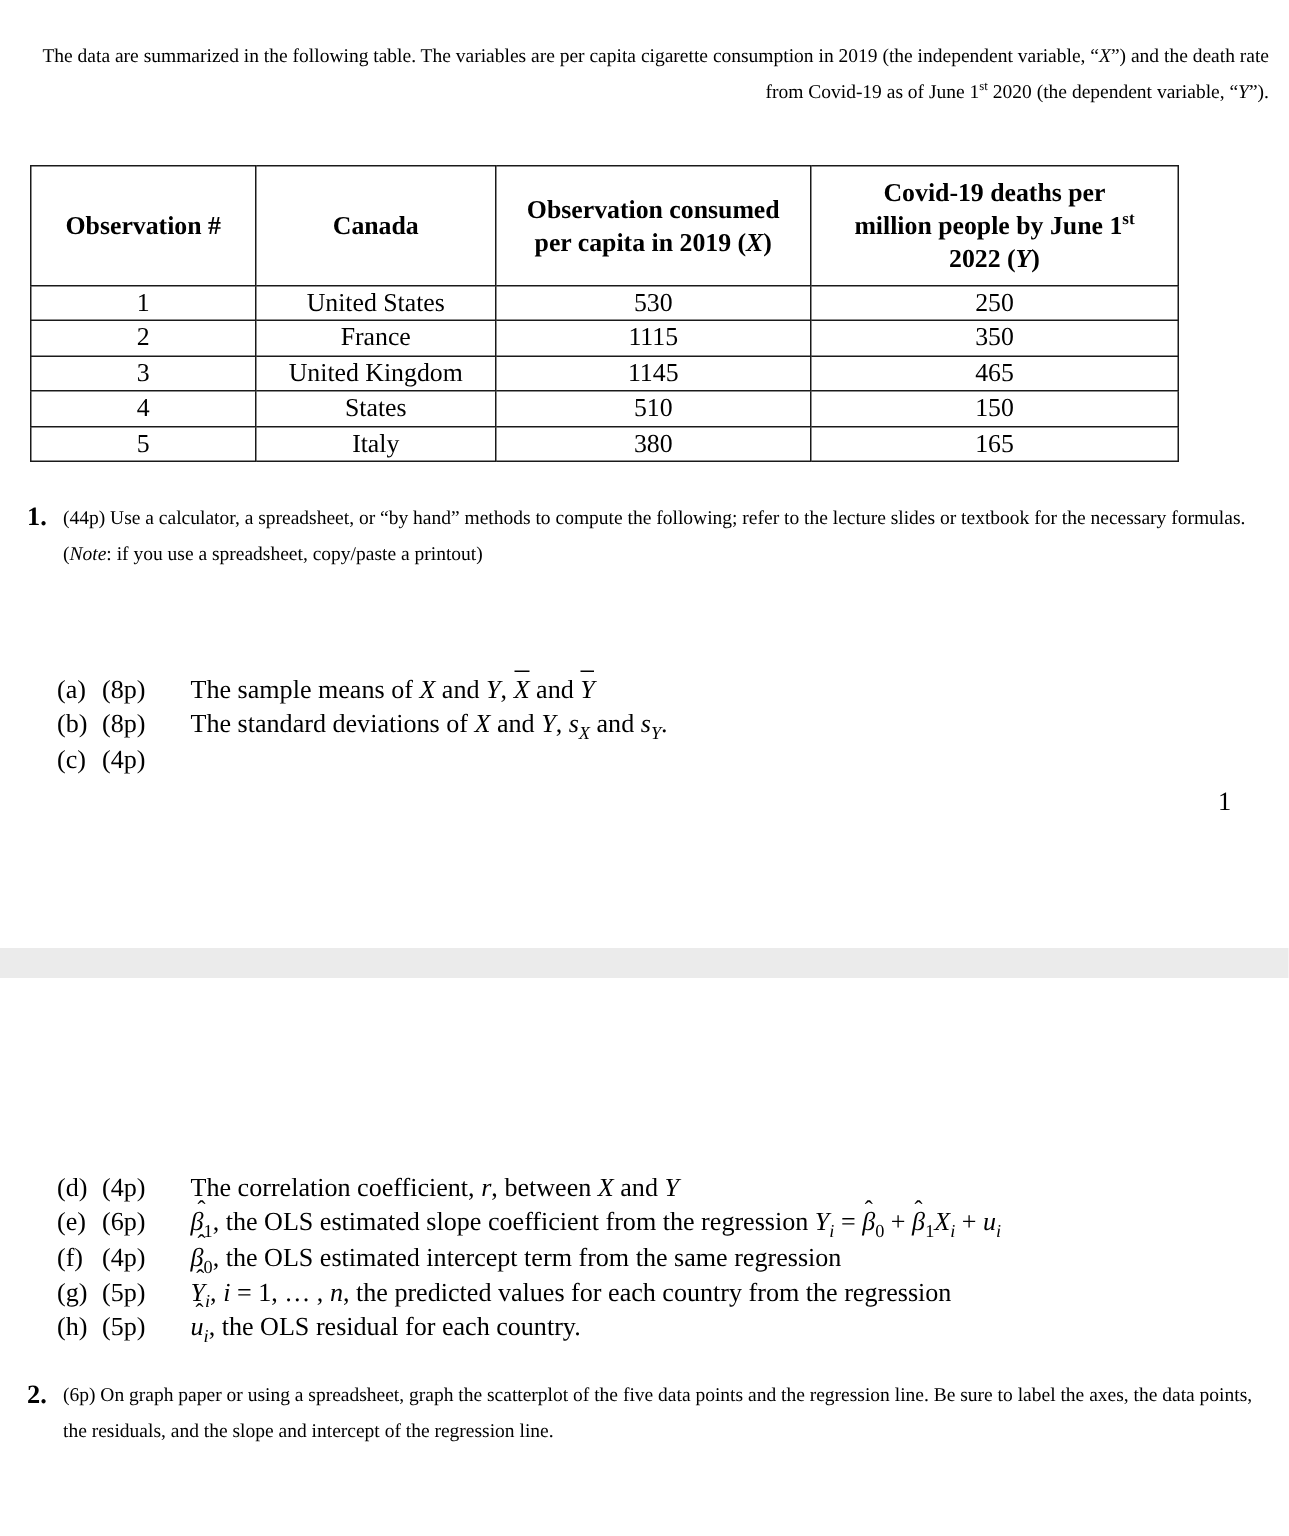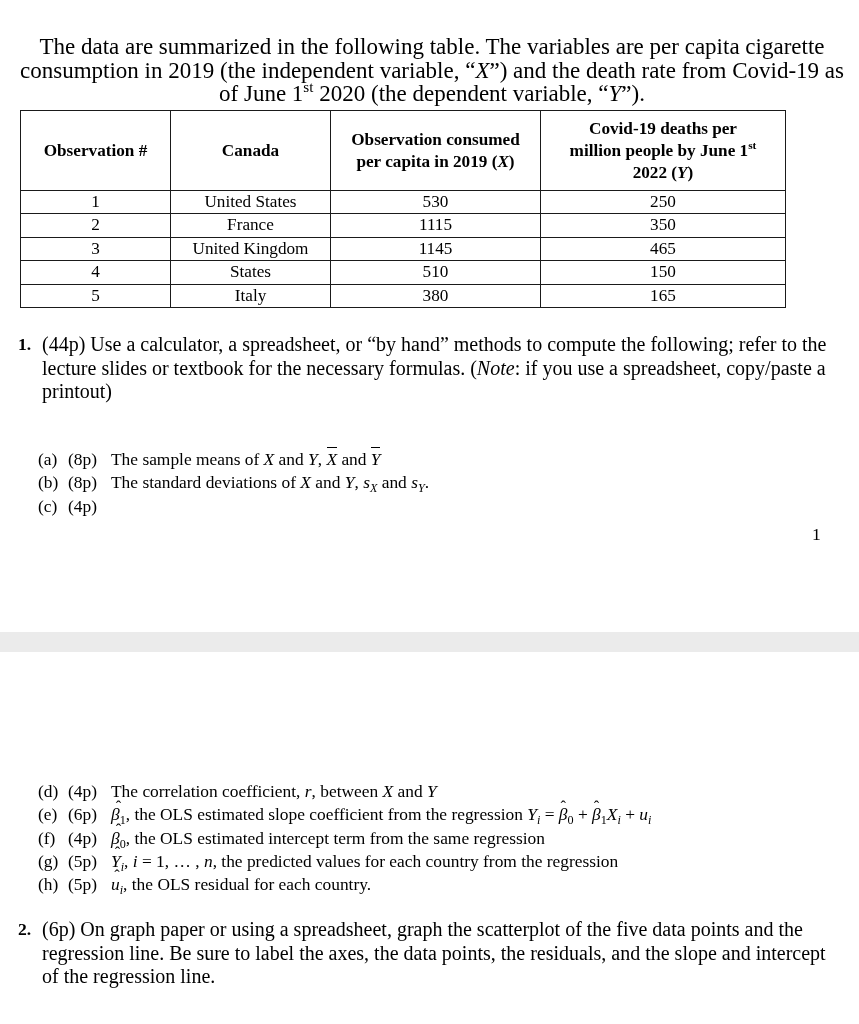--- a/index.html
+++ b/index.html
@@ -17,23 +17,23 @@
   }
 
   .page { position: absolute; left: 0; top: 0; width: 859px; background: #fff; }
 
   
   .intro {
     position: absolute;
     left: 18px;
     top: 12px;
     width: 828px;
-    font-size: 23px;
+    font-size: 13px;
     line-height: 23.5px;
-    text-align: center;
+    text-align: right;
   }
 
   
   .tbl-wrap {
     position: absolute;
     left: 20px;
     top: 110px;
     width: 765px;
   }
   table.data {
@@ -68,42 +68,42 @@
   
   .qblock { position: absolute; display: flex; }
   .qnum {
     font-weight: bold;
     font-size: 17.6px;
     line-height: 23.5px;
     width: 24px;
     flex: 0 0 24px;
   }
   .qbody {
-    font-size: 20px;
+    font-size: 13px;
     line-height: 23.5px;
     font-family: Liberation Serif, serif;
   }
 
   #q1 { left: 18px; top: 333px; width: 830px; }
   #q1 .qbody { width: 800px; }
 
   #q2 { left: 18px; top: 918px; width: 830px; }
   #q2 .qbody { width: 800px; }
 
   
   .sublist { position: absolute; }
   .subitem {
     display: flex;
     font-size: 17.4px;
     line-height: 23.3px;
     white-space: nowrap;
   }
   .sublabel { flex: 0 0 30px; }
   .subpts  { flex: 0 0 43px; }
-  .subtext { flex: 0 1 auto; }
+  .subtext { flex: 0 1 auto; margin-left: 16px; }
 
   #sub-abc { left: 38px; top: 448px; width: 560px; }
   #sub-dh  { left: 38px; top: 780px; width: 790px; }
 
   
   .pagenum {
     position: absolute;
     left: 812px;
     top: 523px;
     font-size: 17.6px;

